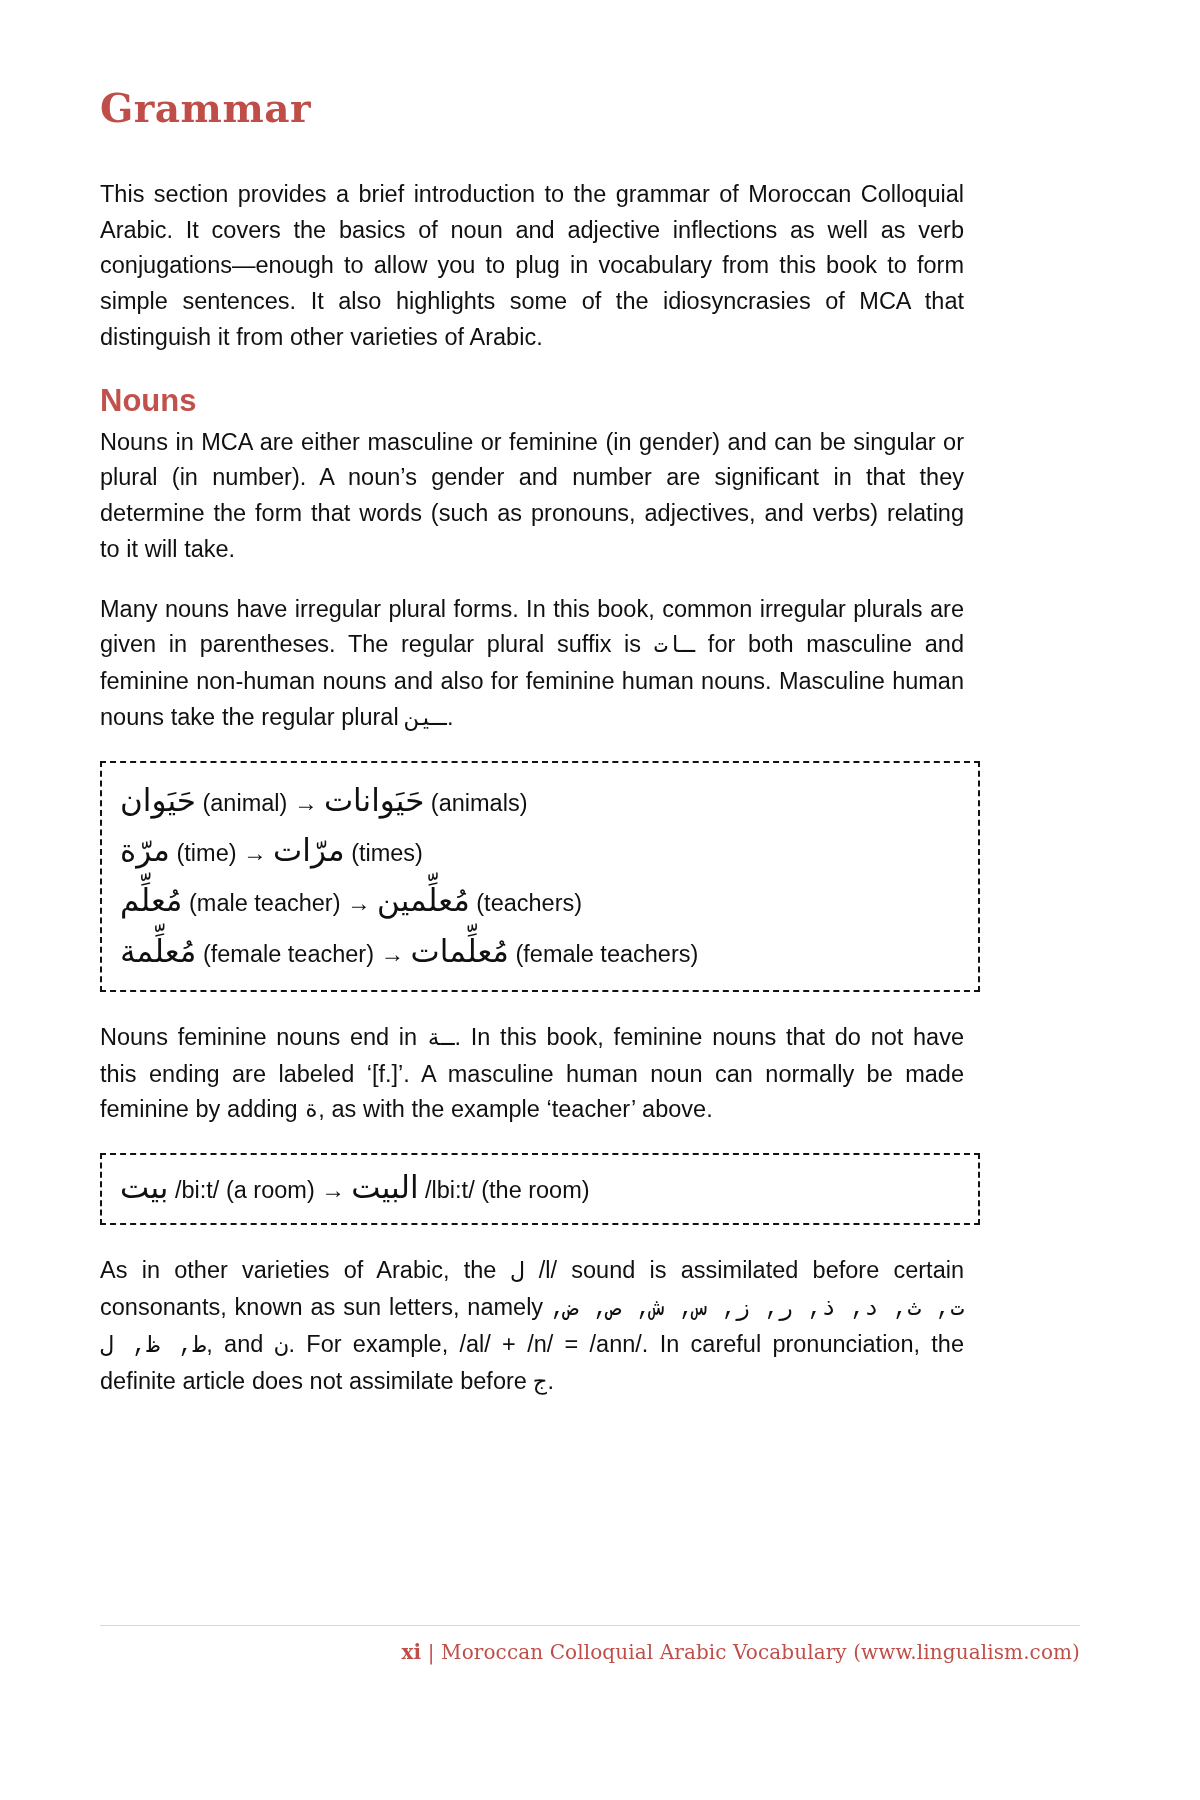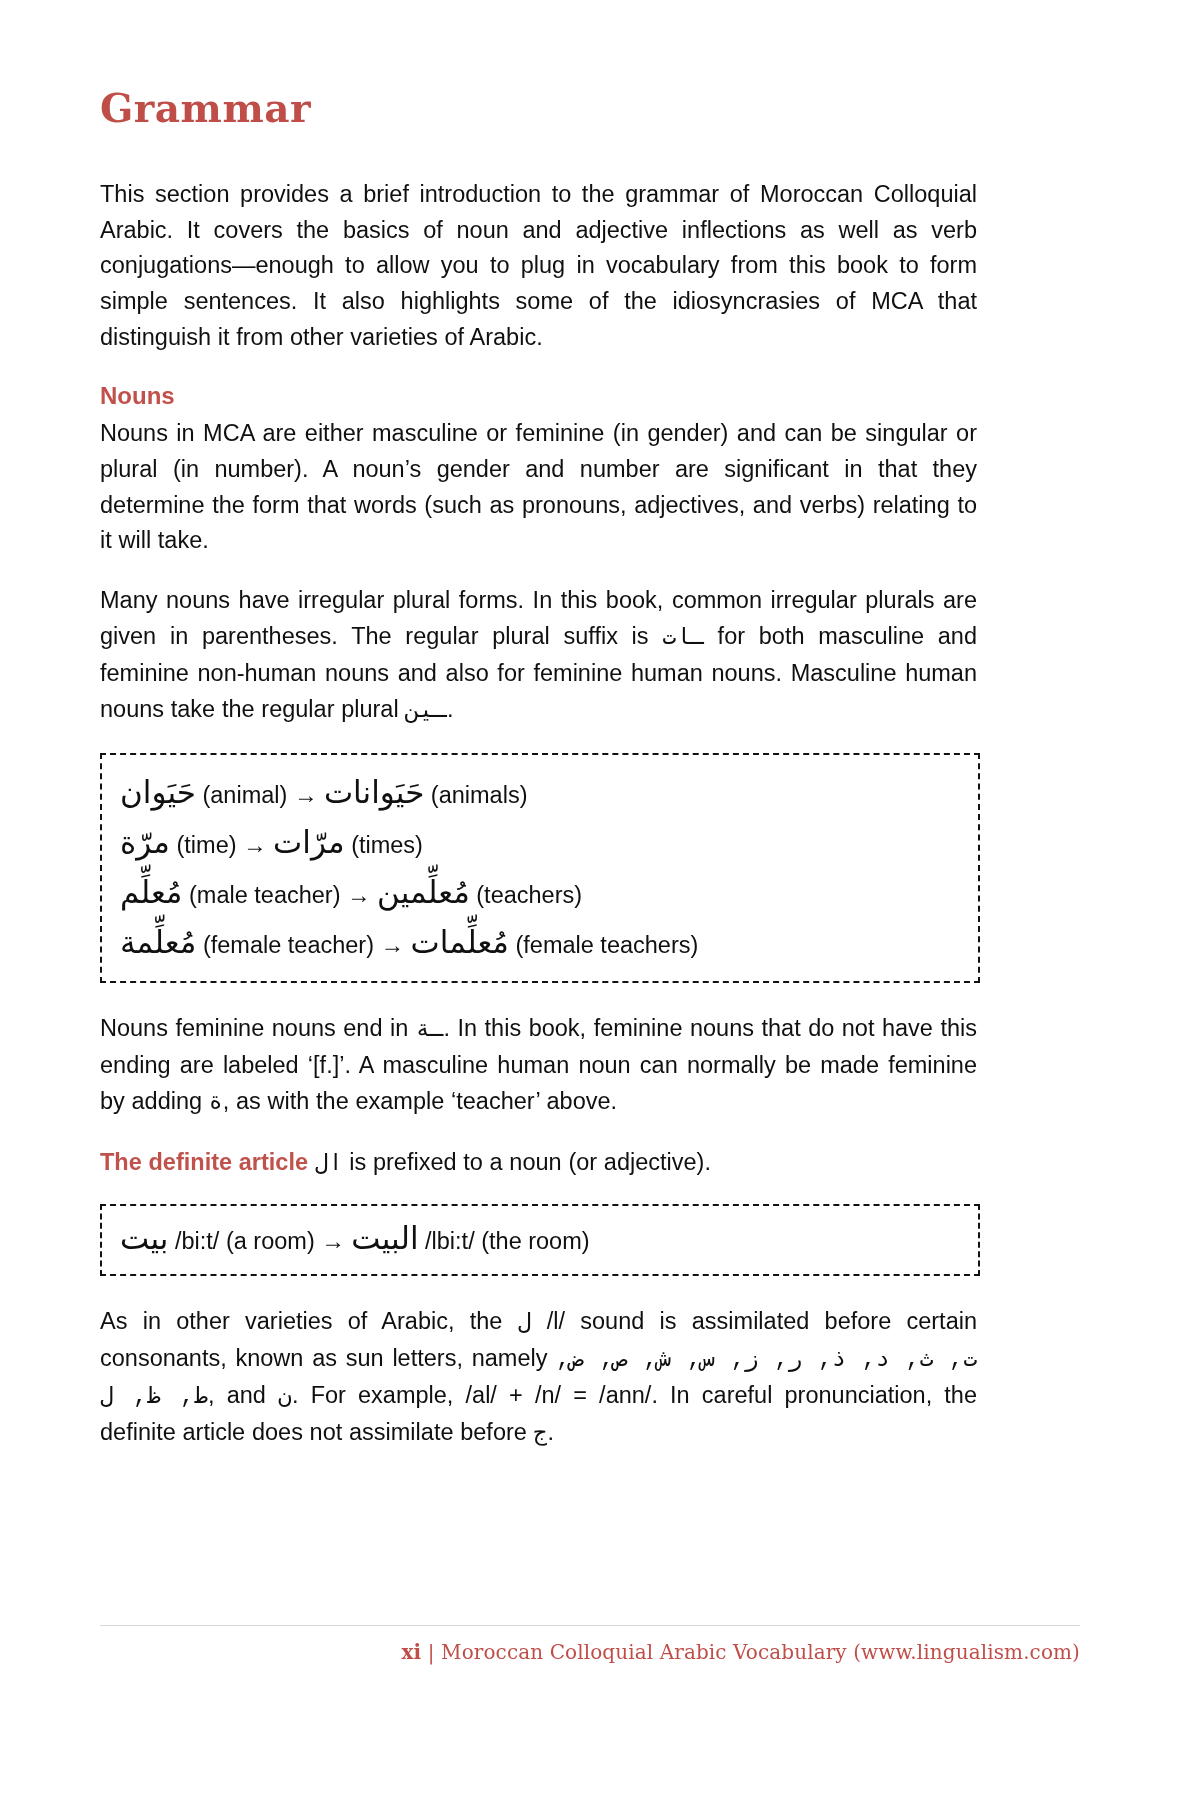--- a/index.html
+++ b/index.html
@@ -33,33 +33,33 @@
     font-weight: 700;
     font-size: 39px;
     letter-spacing: 0.5px;
     color: #bf4e48;
     margin: 0 0 48px 0;
     line-height: 1.05;
   }
   .h2 {
     font-family: "Liberation Sans", "DejaVu Sans", sans-serif;
     font-weight: 700;
-    font-size: 24px;
+    font-size: 31px;
     color: #c0514b;
     margin: 0 0 6px 0;
     line-height: 1.2;
   }
 
   
   p.body {
     font-size: 23.5px;
     line-height: 1.52;
     text-align: justify;
     text-justify: inter-word;
-    margin: 0 3px 26px 0;
+    margin: 0 16px 26px 0;
     color: #101010;
     word-spacing: 0.2px;
   }
   p.tight {
     margin-bottom: 24px;
   }
   p.nogap {
     margin-bottom: 22px;
   }
   .ar {
@@ -140,21 +140,20 @@
 
     <div class="example-box">
       <div class="ex-line"><span class="ex-ar">حَيَوان</span> <span>(animal)</span> <span>→</span> <span class="ex-ar">حَيَوانات</span> <span>(animals)</span></div>
       <div class="ex-line"><span class="ex-ar">مرّة</span> <span>(time)</span> <span>→</span> <span class="ex-ar">مرّات</span> <span>(times)</span></div>
       <div class="ex-line"><span class="ex-ar">مُعلِّم</span> <span>(male teacher)</span> <span>→</span> <span class="ex-ar">مُعلِّمين</span> <span>(teachers)</span></div>
       <div class="ex-line"><span class="ex-ar">مُعلِّمة</span> <span>(female teacher)</span> <span>→</span> <span class="ex-ar">مُعلِّمات</span> <span>(female teachers)</span></div>
     </div>
 
     <p class="body tight"><span>Nouns feminine nouns end in </span><span class="ar">ـة</span><span>. In this book, feminine nouns that do not have this ending are labeled ‘[f.]’. A masculine human noun can normally be made feminine by adding </span><span class="ar">ة</span><span>, as with the example ‘teacher’ above.</span></p>
 
-    <p class="body nogap"><span class="red-bold">The definite article</span> <span class="ar">ال</span><span> is prefixed to a noun (or adjective).</span></p>
 
     <div class="example-box single">
       <div class="ex-line"><span class="ex-ar">بيت</span> <span>/bi:t/</span> <span>(a room)</span> <span>→</span> <span class="ex-ar">البيت</span> <span>/lbi:t/</span> <span>(the room)</span></div>
     </div>
 
     <p class="body"><span>As in other varieties of Arabic, the </span><span class="ar">ل</span><span> /l/ sound is assimilated before certain consonants, known as sun letters, namely </span><span class="ar">ت, ث, د, ذ, ر, ز, س, ش, ص, ض, ط, ظ, ل</span><span>, and </span><span class="ar">ن</span><span>. For example, /al/ + /n/ = /ann/. In careful pronunciation, the definite article does not assimilate before </span><span class="ar">ج</span><span>.</span></p>
 
   </div>
 </div>
 

